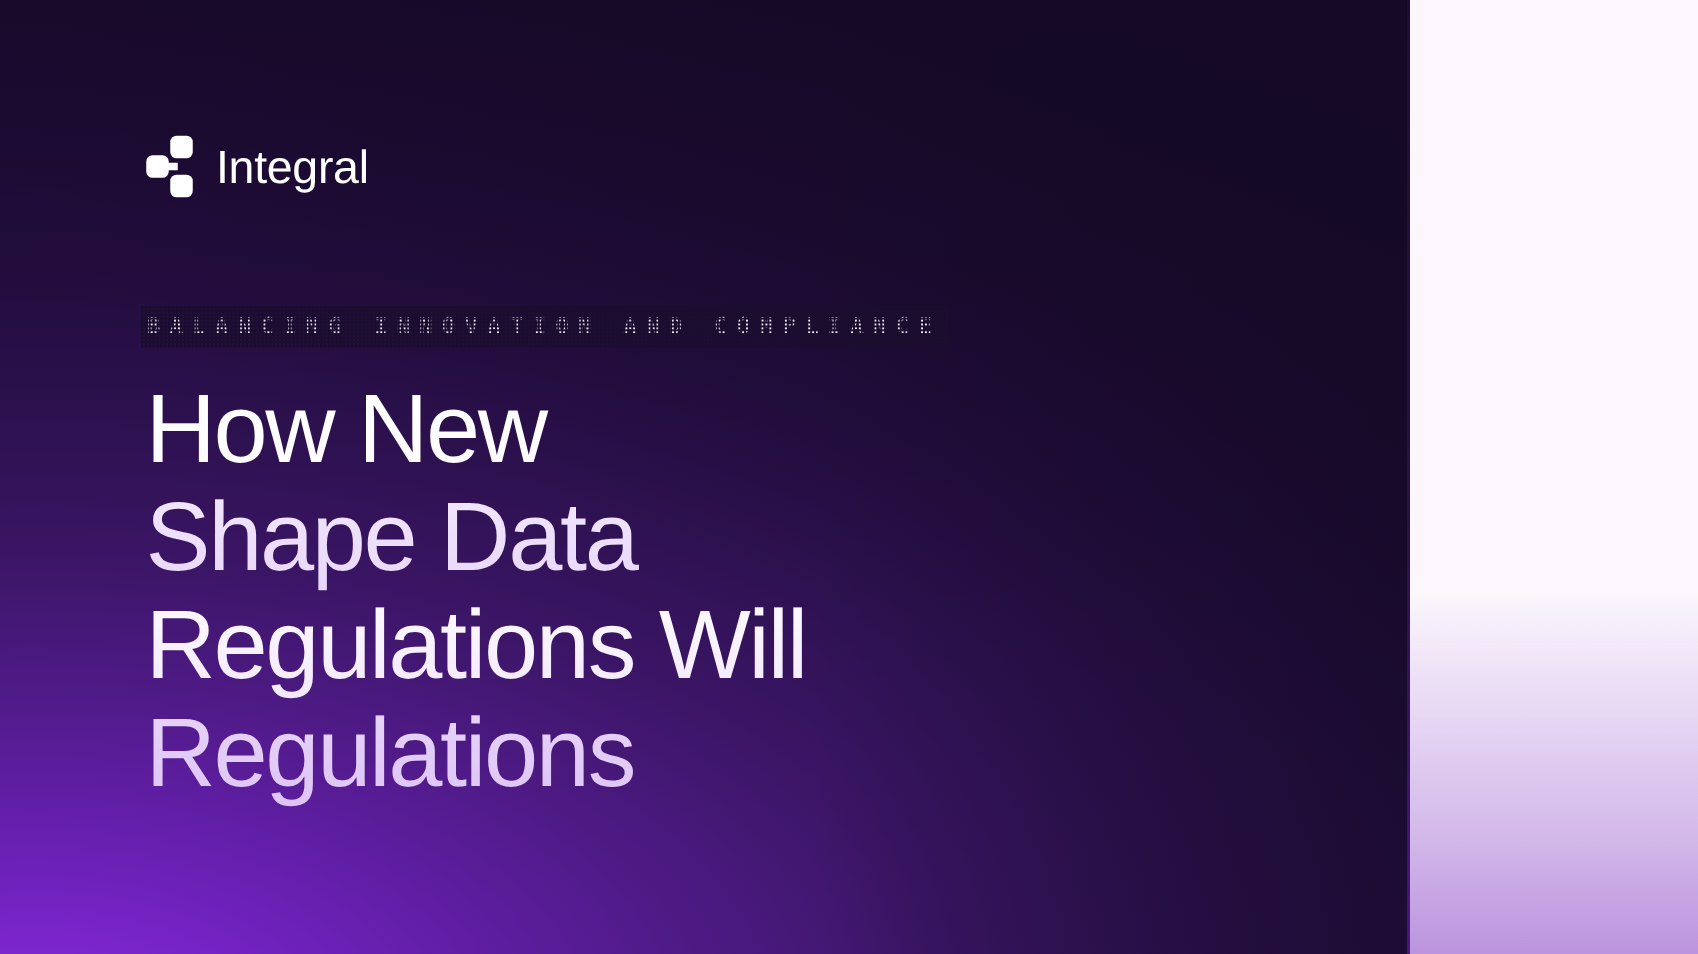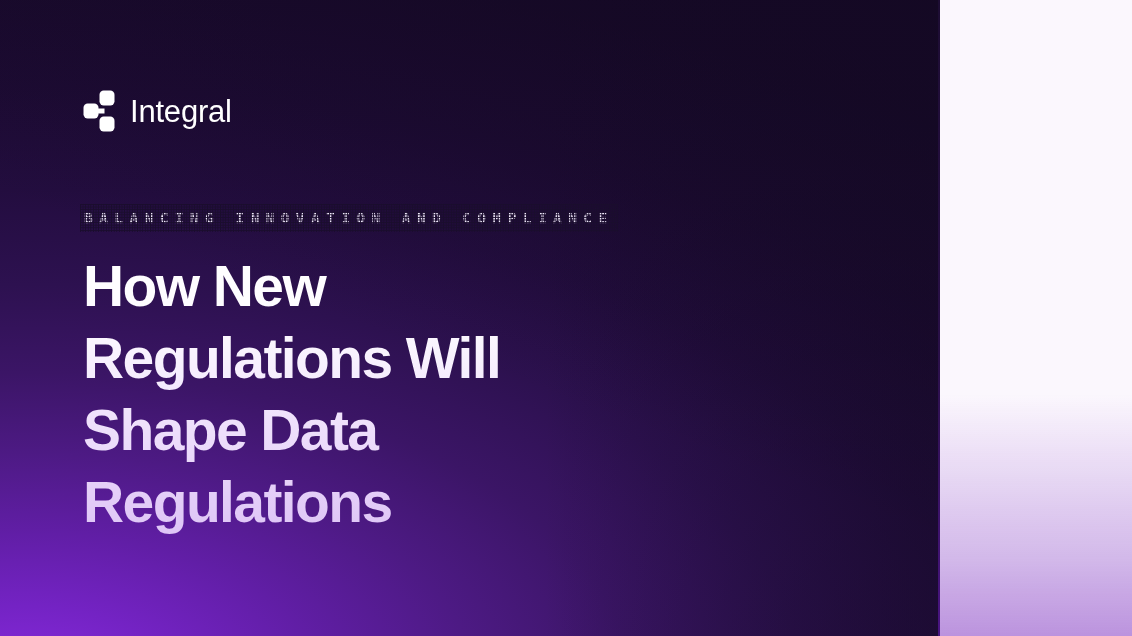--- a/index.html
+++ b/index.html
@@ -44,21 +44,21 @@
   }
   .bg-rightshade {
     position:absolute; inset:0;
     background:
       linear-gradient(90deg, rgba(20,9,36,0) 48%, rgba(20,9,36,.46) 80%, rgba(20,9,36,.62) 100%);
   }
 
   
   .content {
     position:absolute;
-    left:83px; top:0;
+    left:97px; top:0;
     width:800px; height:444px;
   }
 
   
   .logo-row {
     position:absolute;
     left:0; top:90px;
     display:flex; align-items:center; gap:13px;
   }
   .logo-mark { position:relative; width:34px; height:42px; flex:none; }
@@ -98,22 +98,22 @@
   }
 
   
   .headline {
     position:absolute;
     left:0; top:250px;
     width:720px;
   }
   .hl-line {
     display:block;
-    font-size:57px;
-    font-weight:700;
+    font-size:65px;
+    font-weight:400;
     line-height:72px;
     letter-spacing:-1.6px;
     white-space:nowrap;
     background-clip:text;
     -webkit-background-clip:text;
     color:transparent;
     -webkit-text-fill-color:transparent;
   }
   .hl-line.l1 { background-image:linear-gradient(180deg,#ffffff 0%,#fdfbff 100%); }
   .hl-line.l2 { background-image:linear-gradient(180deg,#fdfaff 0%,#f3e9fd 100%); }
@@ -178,22 +178,22 @@
 
     <div class="eyebrow">
       <span class="eyebrow-inner">
         <span>BALANCING INNOVATION AND COMPLIANCE</span>
         <span class="eyebrow-mask"></span>
       </span>
     </div>
 
     <h1 class="headline">
       <span class="hl-line l1">How New</span>
+      <span class="hl-line l3">Shape Data</span>
       <span class="hl-line l2">Regulations Will</span>
-      <span class="hl-line l3">Shape Data</span>
       <span class="hl-line l4">Regulations</span>
     </h1>
 
   </div>
 
   <div class="photo-panel">
 
     <div class="photo-portrait">
       <svg viewBox="0 0 194 636" preserveAspectRatio="xMidYMid slice" aria-hidden="true">
         <defs>

